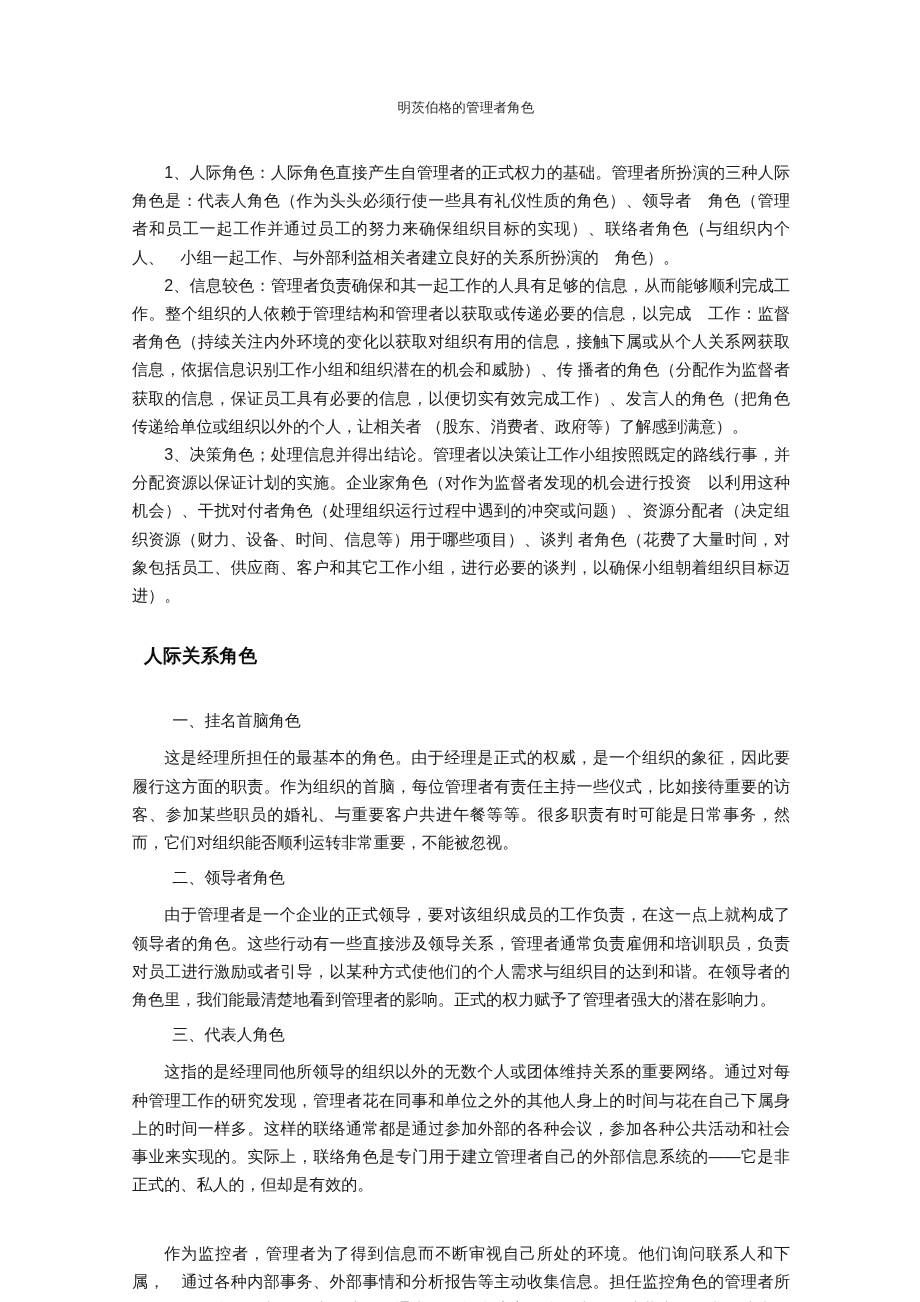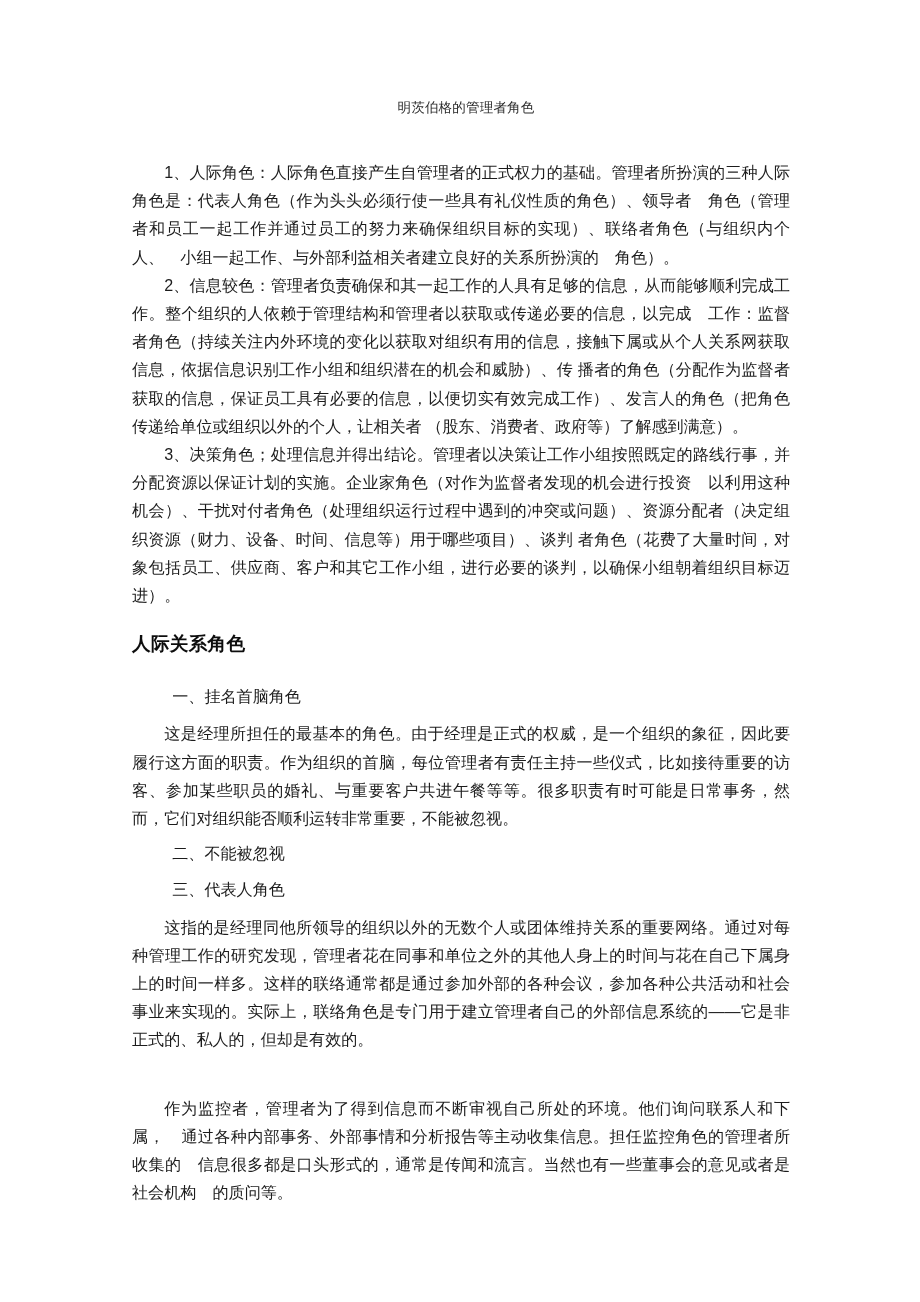--- a/index.html
+++ b/index.html
@@ -69,21 +69,21 @@
     font-size: 16.1px;
     line-height: 28.2px;
     text-indent: 2em;
     text-align: left;
     color: #1c1c1c;
     font-family: "Liberation Serif", "DejaVu Serif", serif;
   }
 
   
   h2.section-heading {
-    margin: 0;
+    margin: 12px;
     font-family: "Liberation Sans", "DejaVu Sans", sans-serif;
     font-weight: bold;
     font-size: 18.6px;
     line-height: 26px;
     color: #0d0d0d;
     text-align: left;
     letter-spacing: 0.3px;
   }
 
   .gap-before-heading { height: 22px; }
@@ -106,21 +106,22 @@
 
     <div class="gap-before-heading"></div>
 
     <h2 class="section-heading">人际关系角色</h2>
 
     <div class="gap-after-heading"></div>
 
     <p class="sub-label">一、挂名首脑角色</p>
     <p class="para">这是经理所担任的最基本的角色。由于经理是正式的权威，是一个组织的象征，因此要履行这方面的职责。作为组织的首脑，每位管理者有责任主持一些仪式，比如接待重要的访客、参加某些职员的婚礼、与重要客户共进午餐等等。很多职责有时可能是日常事务，然而，它们对组织能否顺利运转非常重要，不能被忽视。</p>
 
-    <p class="sub-label">二、不能被忽视</p>
+    <p class="sub-label">二、领导者角色</p>
+    <p class="para">由于管理者是一个企业的正式领导，要对该组织成员的工作负责，在这一点上就构成了领导者的角色。这些行动有一些直接涉及领导关系，管理者通常负责雇佣和培训职员，负责对员工进行激励或者引导，以某种方式使他们的个人需求与组织目的达到和谐。在领导者的角色里，我们能最清楚地看到管理者的影响。正式的权力赋予了管理者强大的潜在影响力。</p>
 
     <p class="sub-label">三、代表人角色</p>
     <p class="para">这指的是经理同他所领导的组织以外的无数个人或团体维持关系的重要网络。通过对每种管理工作的研究发现，管理者花在同事和单位之外的其他人身上的时间与花在自己下属身上的时间一样多。这样的联络通常都是通过参加外部的各种会议，参加各种公共活动和社会事业来实现的。实际上，联络角色是专门用于建立管理者自己的外部信息系统的——它是非正式的、私人的，但却是有效的。</p>
 
     <div class="gap-before-heading"></div>
 
 
     <div class="gap-after-heading"></div>
 
     <p class="para">作为监控者，管理者为了得到信息而不断审视自己所处的环境。他们询问联系人和下属，　通过各种内部事务、外部事情和分析报告等主动收集信息。担任监控角色的管理者所收集的　信息很多都是口头形式的，通常是传闻和流言。当然也有一些董事会的意见或者是社会机构　的质问等。</p>

